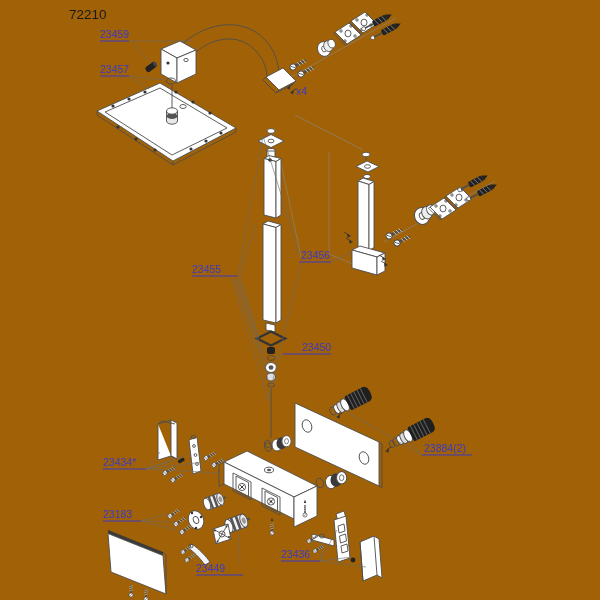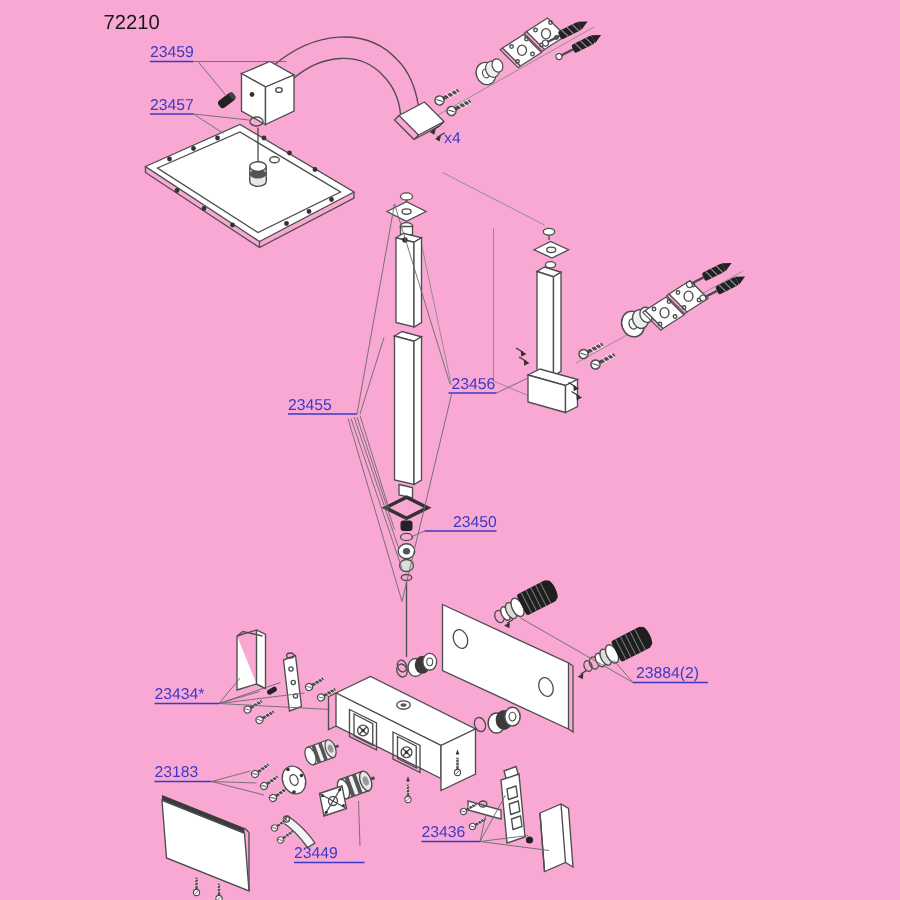--- a/index.html
+++ b/index.html
@@ -1,16 +1,16 @@
 <!DOCTYPE html>
 <html><head>
 <meta charset="utf-8">
 <style>
   html,body{margin:0;padding:0;background:#fff;}
-  .stage{position:relative;width:600px;height:600px;background:#f9a8d4;overflow:hidden;
+  .stage{position:relative;width:600px;height:600px;background:#a16207;overflow:hidden;
          font-family:"Liberation Sans", sans-serif;text-align:center;}
   svg{position:absolute;left:0;top:0;}
   svg text{font-family:"Liberation Sans", sans-serif;}
   .title{fill:#1a1a1a;font-size:13.5px;}
   .lbl{fill:#3a3ac4;font-size:10.5px;}
   .ul{stroke:#3a3ac4;stroke-width:1;}
   .ln{fill:none;stroke:#4d4d4d;stroke-width:0.9;}
   .lnf{fill:#ffffff;stroke:#4d4d4d;stroke-width:0.9;}
   .lt{fill:none;stroke:#8a8a8a;stroke-width:0.6;}
   .lead{fill:none;stroke:#6a6a6a;stroke-width:0.6;}

